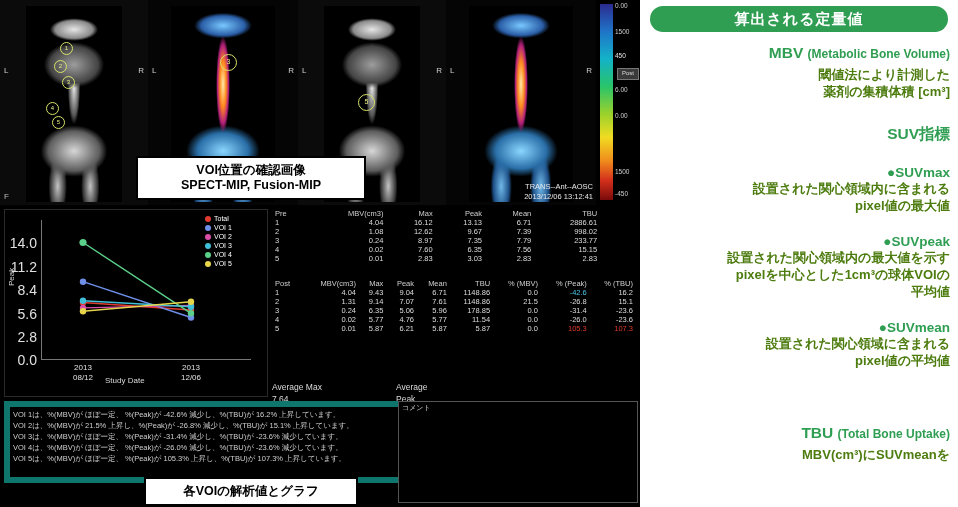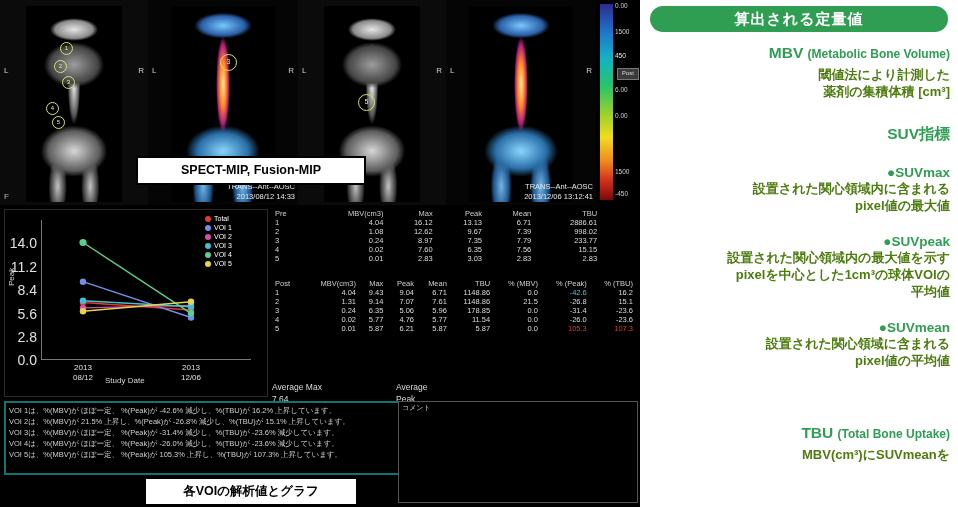--- a/index.html
+++ b/index.html
@@ -72,21 +72,21 @@
 
   .tblwrap{position:absolute;left:272px;top:4px;width:364px;height:186px;color:#dcdcdc;font-size:7.5px;}
   table.dt{border-collapse:collapse;width:100%;}
   table.dt td,table.dt th{padding:0 3px;font-weight:normal;text-align:right;white-space:nowrap;}
   table.dt th{color:#cfcfcf;text-align:right;}
   table.dt td.idx,table.dt th.idx{text-align:left;width:26px;}
   .red{color:#e0382a;}
   .avgs{position:absolute;left:272px;top:176px;color:#dcdcdc;font-size:8.5px;line-height:12px;}
   .avgs .c2{position:absolute;left:124px;top:0;}
 
-  .msgbox{position:absolute;left:4px;top:196px;width:390px;height:66px;background:#000;border:2px solid #0f766e;color:#cfcfcf;font-size:7.5px;line-height:11px;padding:2px 3px;}
+  .msgbox{position:absolute;left:4px;top:196px;width:390px;height:66px;background:#000;border:6px solid #0f766e;color:#cfcfcf;font-size:7.5px;line-height:11px;padding:2px 3px;}
   .msgbox .ln{white-space:nowrap;}
   .cyan{color:#49c7e8;}
   .commentbox{position:absolute;left:398px;top:196px;width:238px;height:100px;background:#000;border:1px solid #555;}
   .commentbox .cap{color:#cfcfcf;font-size:7px;padding:1px 3px;}
 
   
   .callout{position:absolute;background:#fff;border:2px solid #000;color:#000;font-weight:bold;text-align:center;
     font-size:12.5px;line-height:15px;padding:5px 8px;}
   .co1{left:136px;top:156px;width:210px;}
   .co2{left:144px;top:272px;width:194px;}
@@ -412,20 +412,21 @@
 
       <div class="commentbox">
         <div class="cap">コメント</div>
       </div>
 
       <div class="callout co2">各VOIの解析値とグラフ</div>
 
     </div>
 
     <div class="callout co1">
+      <div>VOI位置の確認画像</div>
       <div>SPECT-MIP, Fusion-MIP</div>
     </div>
   </div>
 
   <div class="panel">
     <div class="panel-title">算出される定量値</div>
 
     <div class="sec" style="top:44px;">
       <div class="h-green">
         <span>MBV</span>

